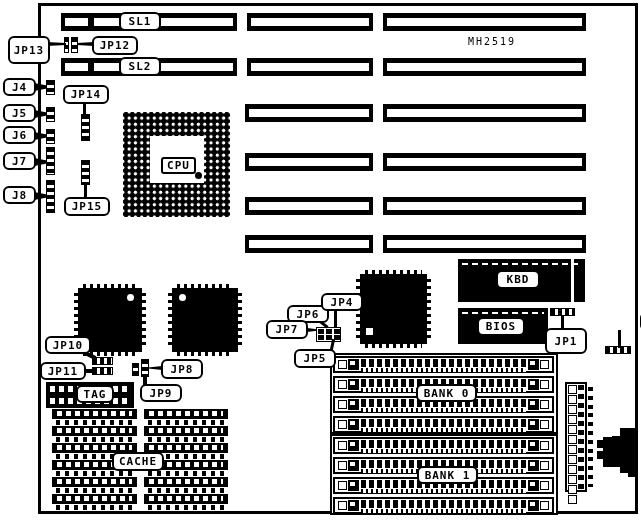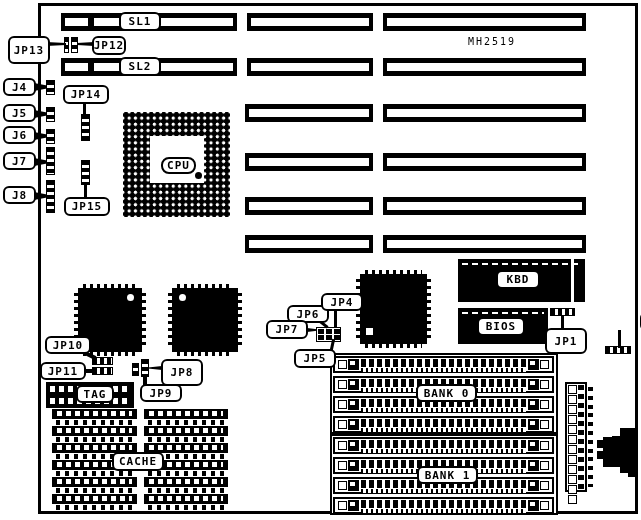--- a/index.html
+++ b/index.html
@@ -150,21 +150,21 @@
     </div>
   <div class="slot" style="left:383px;top:235px;width:203px">
       <div class="stripe"></div>
     </div>
 
   <div class="vh" style="left:64px;top:37px;width:5px;height:16px"></div>
   <div class="vh" style="left:71px;top:37px;width:7px;height:16px"></div>
   <div class="tl" style="left:46px;top:42px;width:20px;height:4px;clip-path:polygon(0 0,100% 25%,100% 75%,0 100%)"></div>
   <div class="tl" style="left:77px;top:42px;width:17px;height:4px;clip-path:polygon(0 25%,100% 0,100% 100%,0 75%)"></div>
   <div class="lbl" style="left:8px;top:36px;width:42px;height:28px">JP13</div>
-  <div class="lbl" style="left:92px;top:36px;width:34px;height:19px">JP12</div>
+  <div class="lbl" style="left:92px;top:36px;width:46px;height:19px">JP12</div>
 
   <div class="vh" style="left:46px;top:80px;width:9px;height:15px"></div>
   <div class="tl" style="left:34px;top:83px;width:13px;height:8px;clip-path:polygon(0 0,100% 30%,100% 70%,0 100%)"></div>
   <div class="lbl" style="left:3px;top:78px;width:33px;height:18px">J4</div>
 
   <div class="vh" style="left:46px;top:107px;width:9px;height:15px"></div>
   <div class="tl" style="left:34px;top:110px;width:13px;height:8px;clip-path:polygon(0 0,100% 30%,100% 70%,0 100%)"></div>
   <div class="lbl" style="left:3px;top:104px;width:33px;height:18px">J5</div>
 
   <div class="vh" style="left:46px;top:129px;width:9px;height:15px"></div>
@@ -184,21 +184,21 @@
   <div class="vh" style="left:81px;top:114px;width:9px;height:27px"></div>
 
   <div class="vh" style="left:81px;top:160px;width:9px;height:25px"></div>
   <div class="tl" style="left:84px;top:184px;width:3px;height:14px"></div>
   <div class="lbl" style="left:64px;top:197px;width:46px;height:19px">JP15</div>
 
   <div class="cpu">
     <div class="well"></div>
     <div class="pin1"></div>
   </div>
-  <div class="lbl" style="left:161px;top:157px;width:35px;height:17px;border-radius:8px">CPU</div>
+  <div class="lbl" style="left:161px;top:157px;width:35px;height:17px;border-radius:3px">CPU</div>
 
   <div class="qfp" style="left:78px;top:288px;width:64px;height:64px">
     <div class="pt"></div>
       <div class="pb"></div>
       <div class="pl"></div>
       <div class="pr"></div>
     <div class="dot" style="right:8px;top:6px"></div>
   </div>
   <div class="qfp" style="left:172px;top:288px;width:66px;height:64px">
     <div class="pt"></div>
@@ -248,21 +248,21 @@
   <div class="hh" style="left:92px;top:367px;width:21px;height:8px"></div>
   <div class="tl" style="left:83px;top:350px;width:14px;height:4px;transform:rotate(26deg);transform-origin:left center"></div>
   <div class="tl" style="left:86px;top:369px;width:9px;height:4px"></div>
   <div class="lbl" style="left:45px;top:336px;width:46px;height:18px">JP10</div>
   <div class="lbl" style="left:40px;top:362px;width:46px;height:18px">JP11</div>
 
   <div class="vh" style="left:132px;top:363px;width:7px;height:13px"></div>
   <div class="vh" style="left:141px;top:359px;width:8px;height:18px"></div>
   <div class="tl" style="left:148px;top:366px;width:14px;height:4px;clip-path:polygon(0 35%,100% 0,100% 100%,0 65%)"></div>
   <div class="tl" style="left:143px;top:376px;width:4px;height:9px"></div>
-  <div class="lbl" style="left:161px;top:359px;width:42px;height:27px">JP8</div>
+  <div class="lbl" style="left:161px;top:359px;width:42px;height:20px">JP8</div>
   <div class="lbl" style="left:140px;top:384px;width:42px;height:18px">JP9</div>
 
   <div class="tag"></div>
   <div class="lbl" style="left:76px;top:385px;width:38px;height:18px">TAG</div>
 
   <div class="cblk" style="left:52px;top:409px">
     <div class="crow">
         <div class="bar"></div>
         <div class="tk"></div>
       </div>

